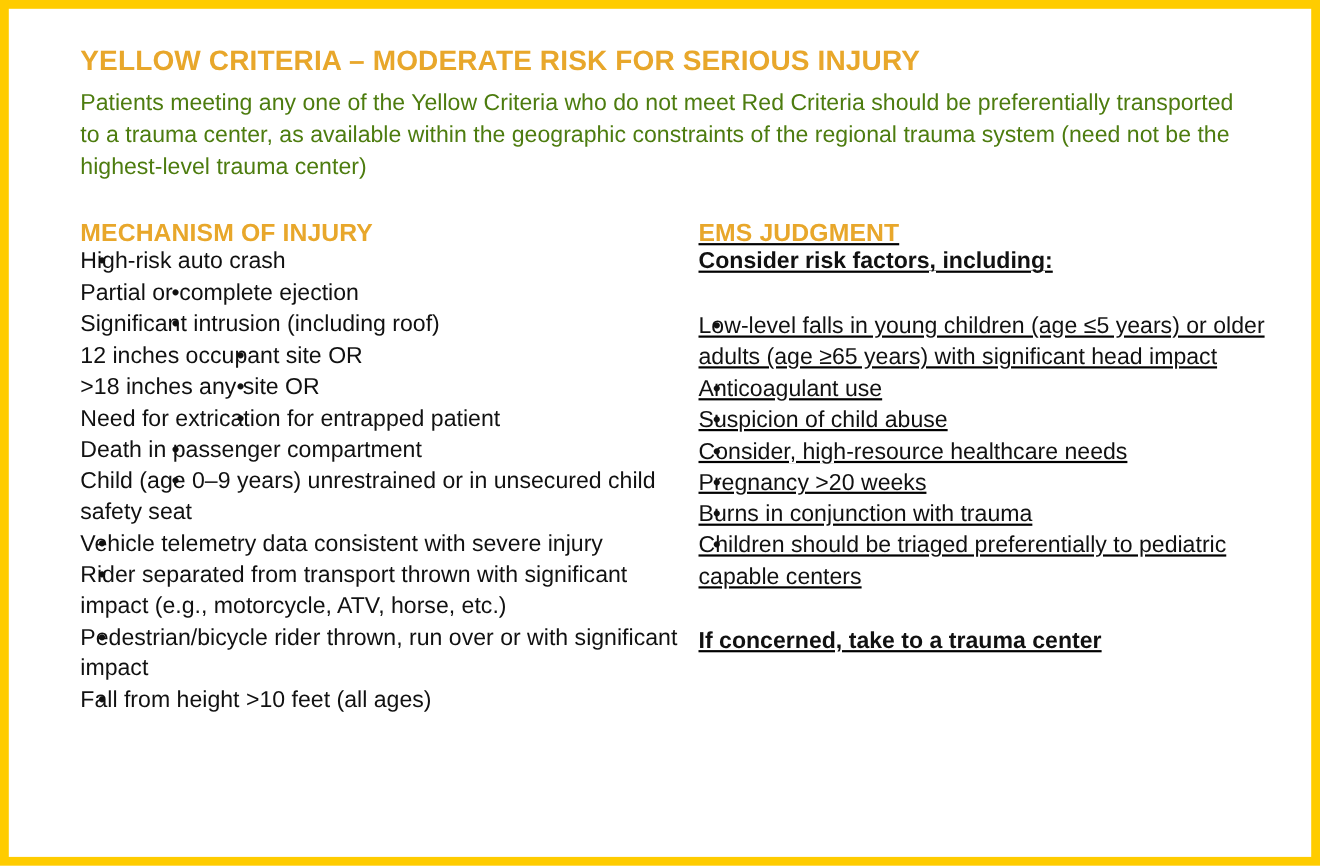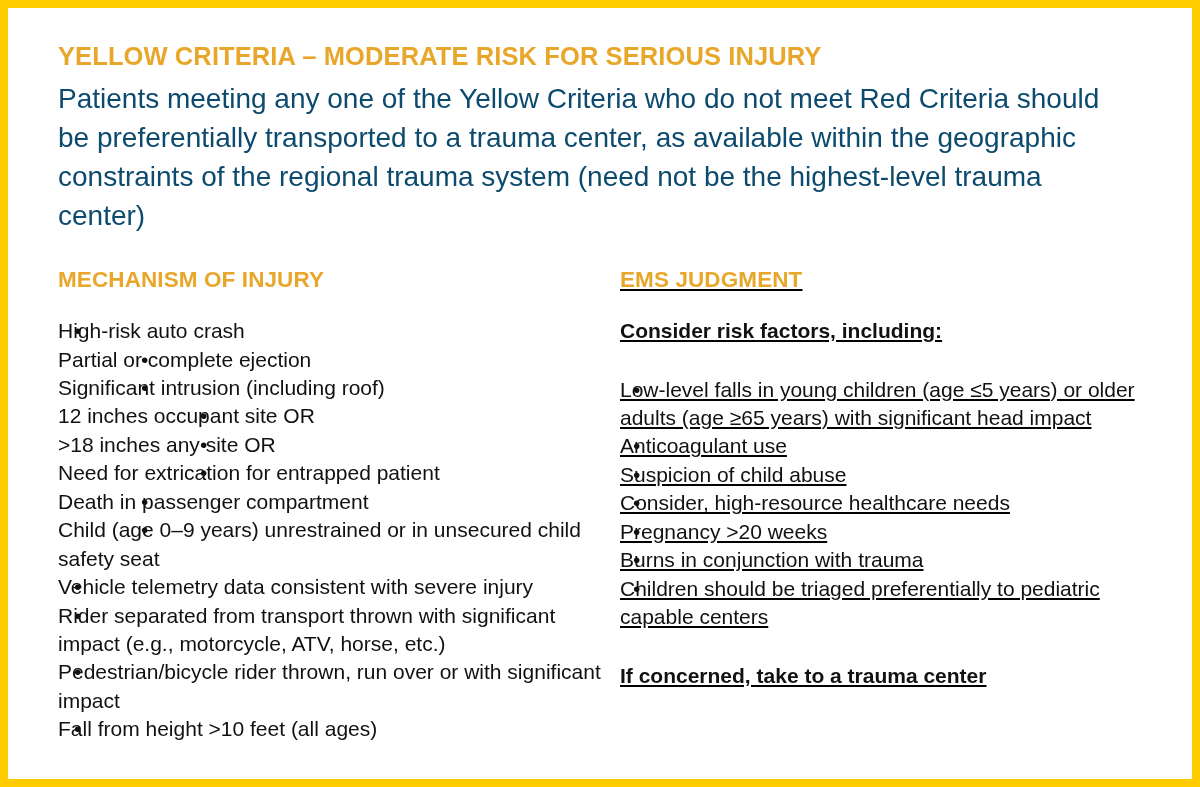--- a/index.html
+++ b/index.html
@@ -19,60 +19,60 @@
     position: relative;
     box-sizing: border-box;
     width: 1200px;
     height: 787px;
     background: #ffffff;
     border: 8px solid #FFCC00;
   }
 
   #inner {
     position: absolute;
-    left: 50px;
+    left: 65px;
     top: 34px;
     width: 1090px;
   }
 
   
   .card-title {
     font-size: 25.5px;
     font-weight: bold;
     letter-spacing: 0.1px;
     color: #E8A72B;
     line-height: 1.12;
     margin: 0 0 8px 0;
     white-space: nowrap;
   }
 
   
   .intro {
-    font-size: 28px;
-    color: #0c4a6e;
+    font-size: 21px;
+    color: #4d7c0f;
     line-height: 1.40;
     margin: 0;
     width: 1050px;
   }
 
   
   .columns {
     display: flex;
     margin-top: 33px;
     align-items: flex-start;
   }
   .col-left  { width: 560px; flex: 0 0 560px; }
   .col-right { width: 520px; flex: 0 0 520px; margin-left: 2px; text-decoration: underline; }
 
   .col-heading {
     font-size: 22.5px;
     font-weight: bold;
     letter-spacing: 0.1px;
     color: #E8A72B;
-    margin: 0 0 24px 0;
+    margin: 0 0 0 0;
     line-height: 1.1;
     white-space: nowrap;
   }
 
   
   ul.blist {
     list-style: none;
     margin: 0;
     padding: 0;
   }

